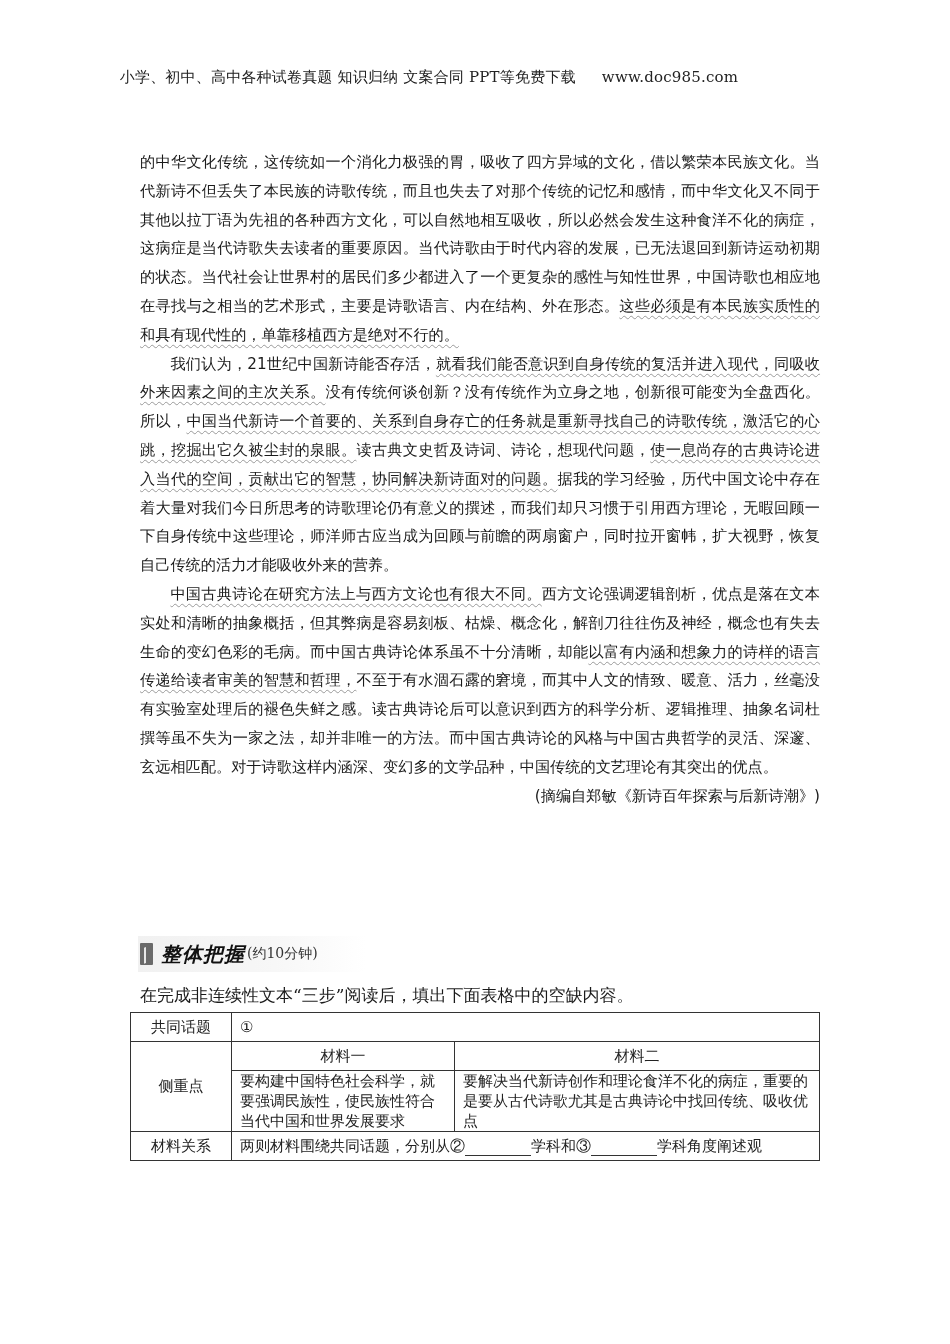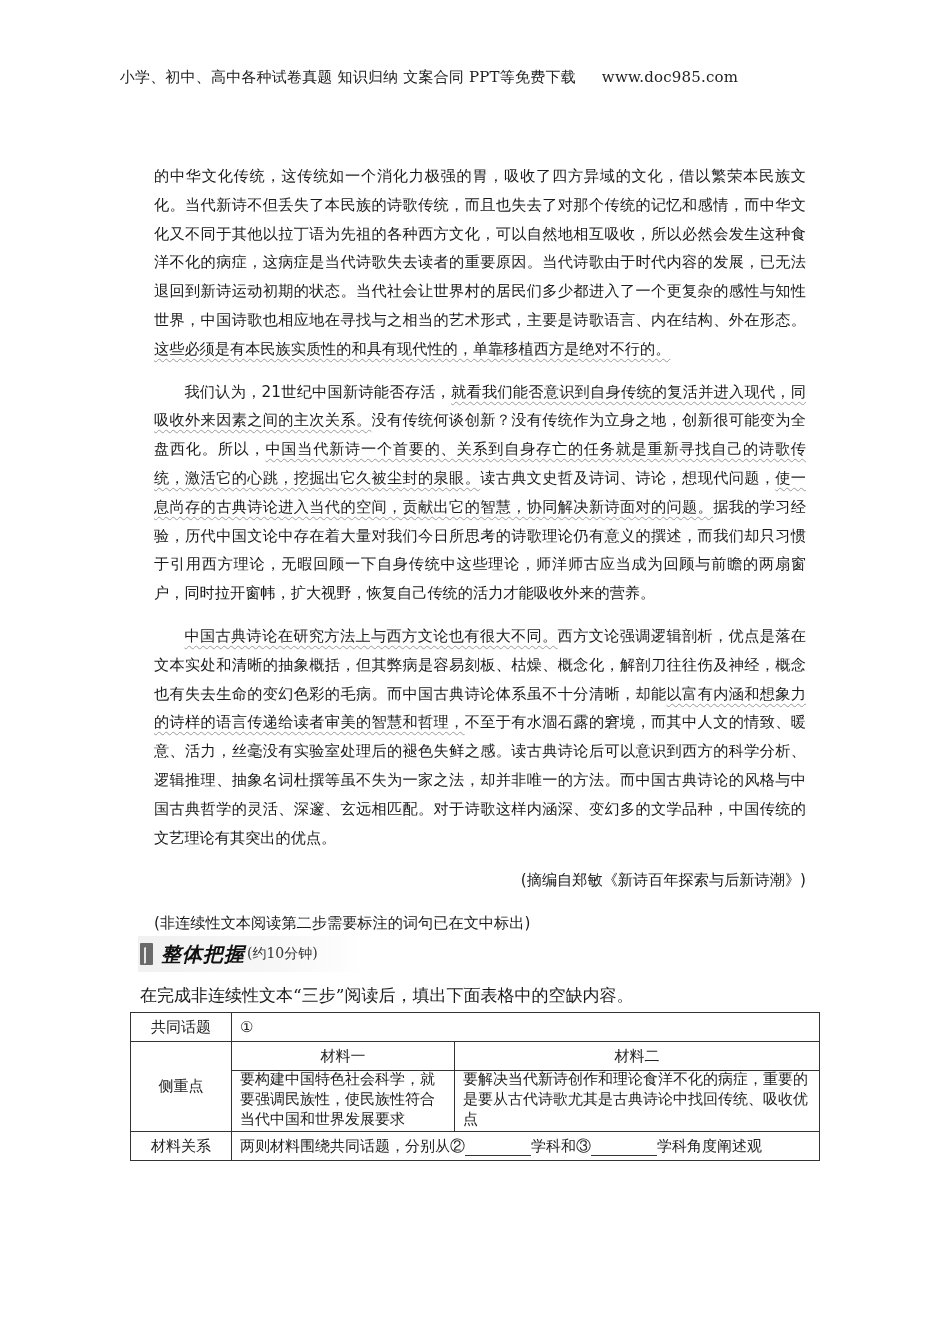--- a/index.html
+++ b/index.html
@@ -12,21 +12,21 @@
     position: absolute; top: 68px; left: 0; width: 858px; text-align: center;
     font-family: "DejaVu Serif", "Liberation Serif", serif;
     font-size: 15px; color: #222; letter-spacing: 0.2px;
   }
   .header-banner .url { margin-left: 26px; }
   .article {
     position: absolute; top: 148px; left: 140px; width: 680px;
     font-size: 15.2px; line-height: 28.8px; color: #1a1a1a;
     text-align: justify;
   }
-  .article p { margin: 14px; }
+  .article p { margin: 0; }
   .article p.indent { text-indent: 2em; }
   .wavy {
     text-decoration: underline wavy #9a9a9a;
     text-decoration-thickness: 1px;
     text-underline-offset: 4px;
   }
   .source-line { text-align: right; margin-top: 0; }
   .note-line { text-align: left; }
   .section-header {
     position: absolute; top: 936px; left: 138px; width: 228px; height: 36px;
@@ -50,21 +50,21 @@
     font-family: "DejaVu Serif", serif; font-size: 14px; color: #333; margin-left: 2px;
   }
   .instruction {
     position: absolute; top: 984px; left: 140px;
     font-family: "DejaVu Serif", "Liberation Serif", serif;
     font-size: 17px; color: #1a1a1a;
   }
   table.summary {
     position: absolute; top: 1012px; left: 130px; width: 690px;
     border-collapse: collapse;
-    font-family: Liberation Mono, monospace;
+    font-family: Liberation Serif, serif;
     font-size: 15px; color: #222;
   }
   table.summary td {
     border: 1px solid #333; padding: 0 8px; vertical-align: middle;
   }
   table.summary td.label { width: 84px; text-align: center; }
   .r1 td { height: 28px; }
   .r2 td { height: 28px; text-align: center; }
   .r3 td { line-height: 20px; padding-top: 2px; padding-bottom: 2px; }
   .r4 td { height: 28px; }
@@ -76,21 +76,20 @@
 
 <div class="header-banner">
   <span>小学、初中、高中各种试卷真题  知识归纳  文案合同  PPT等免费下载</span><span class="url">www.doc985.com</span>
 </div>
 
 <div class="article" id="article">
     <p><span>的中华文化传统，这传统如一个消化力极强的胃，吸收了四方异域的文化，借以繁荣本民族文化。当代新诗不但丢失了本民族的诗歌传统，而且也失去了对那个传统的记忆和感情，而中华文化又不同于其他以拉丁语为先祖的各种西方文化，可以自然地相互吸收，所以必然会发生这种食洋不化的病症，这病症是当代诗歌失去读者的重要原因。当代诗歌由于时代内容的发展，已无法退回到新诗运动初期的状态。当代社会让世界村的居民们多少都进入了一个更复杂的感性与知性世界，中国诗歌也相应地在寻找与之相当的艺术形式，主要是诗歌语言、内在结构、外在形态。</span><span class="wavy">这些必须是有本民族实质性的和具有现代性的，单靠移植西方是绝对不行的。</span></p>
     <p class="indent"><span>我们认为，21世纪中国新诗能否存活，</span><span class="wavy">就看我们能否意识到自身传统的复活并进入现代，同吸收外来因素之间的主次关系。</span><span>没有传统何谈创新？没有传统作为立身之地，创新很可能变为全盘西化。所以，</span><span class="wavy">中国当代新诗一个首要的、关系到自身存亡的任务就是重新寻找自己的诗歌传统，激活它的心跳，挖掘出它久被尘封的泉眼。</span><span>读古典文史哲及诗词、诗论，想现代问题，</span><span class="wavy">使一息尚存的古典诗论进入当代的空间，贡献出它的智慧，协同解决新诗面对的问题。</span><span>据我的学习经验，历代中国文论中存在着大量对我们今日所思考的诗歌理论仍有意义的撰述，而我们却只习惯于引用西方理论，无暇回顾一下自身传统中这些理论，师洋师古应当成为回顾与前瞻的两扇窗户，同时拉开窗帏，扩大视野，恢复自己传统的活力才能吸收外来的营养。</span></p>
     <p class="indent"><span class="wavy">中国古典诗论在研究方法上与西方文论也有很大不同。</span><span>西方文论强调逻辑剖析，优点是落在文本实处和清晰的抽象概括，但其弊病是容易刻板、枯燥、概念化，解剖刀往往伤及神经，概念也有失去生命的变幻色彩的毛病。而中国古典诗论体系虽不十分清晰，却能</span><span class="wavy">以富有内涵和想象力的诗样的语言传递给读者审美的智慧和哲理，</span><span>不至于有水涸石露的窘境，而其中人文的情致、暖意、活力，丝毫没有实验室处理后的褪色失鲜之感。读古典诗论后可以意识到西方的科学分析、逻辑推理、抽象名词杜撰等虽不失为一家之法，却并非唯一的方法。而中国古典诗论的风格与中国古典哲学的灵活、深邃、玄远相匹配。对于诗歌这样内涵深、变幻多的文学品种，中国传统的文艺理论有其突出的优点。</span></p>
     <p class="source-line">(摘编自郑敏《新诗百年探索与后新诗潮》)</p>
-    <p class="note-line">(非连续性文本阅读第二步需要标注的词句已在文中标出)</p>
   </div>
 
 <div class="section-header">
   <span class="section-icon"></span>
   <span class="section-title">整体把握</span>
   <span class="section-subtitle">(约10分钟)</span>
 </div>
 
 <div class="instruction">在完成非连续性文本“三步”阅读后，填出下面表格中的空缺内容。</div>
 

